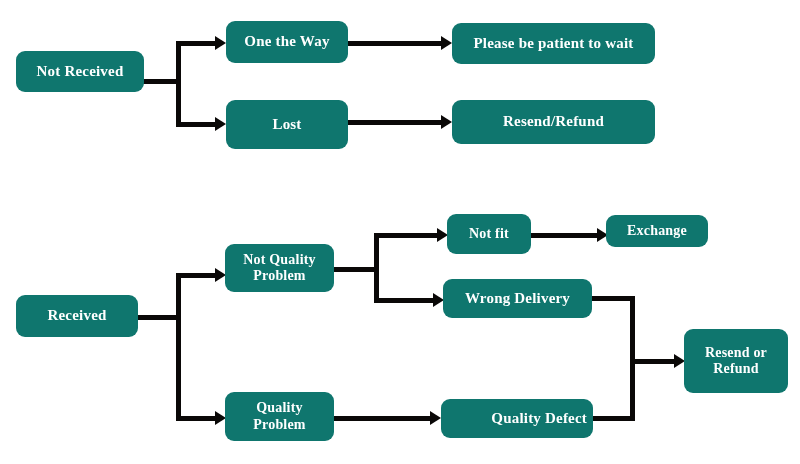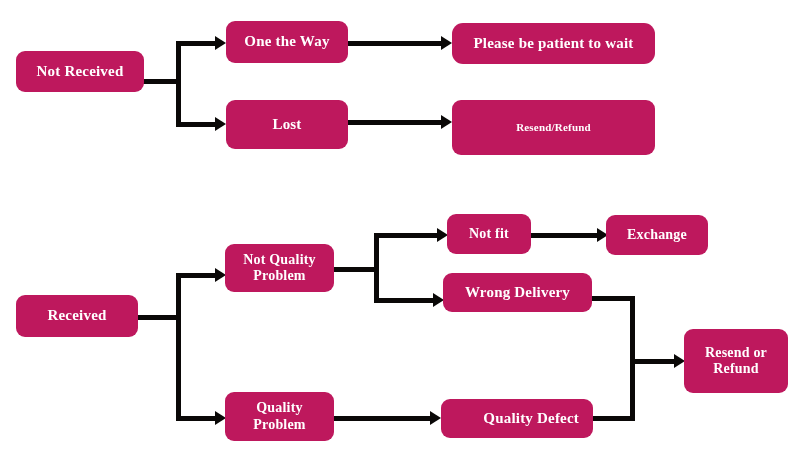--- a/index.html
+++ b/index.html
@@ -13,33 +13,33 @@
   }
   #canvas {
     position: relative;
     width: 800px;
     height: 464px;
     background: #ffffff;
     overflow: hidden;
   }
   .node {
     position: absolute;
-    background: #be185d;
+    background: #0f766e;
     color: #ffffff;
     border-radius: 9px;
     display: flex;
     align-items: center;
     justify-content: center;
     text-align: center;
     font-weight: bold;
     font-family: "Liberation Serif", "DejaVu Serif", serif;
     line-height: 1.15;
     letter-spacing: 0.2px;
     box-sizing: border-box;
-    padding: 2px 14px;
+    padding: 2px 6px;
     -webkit-font-smoothing: antialiased;
   }
   .node span {
     display: block;
     width: 100%;
   }
   .hline {
     position: absolute;
     background: #0a0807;
     height: 5px;
@@ -83,25 +83,25 @@
   </div>
 
   <div class="node" style="left:226px; top:21px; width:122px; height:42px; font-size:15px;">
     <span>One the Way</span>
   </div>
 
   <div class="node" style="left:226px; top:100px; width:122px; height:49px; font-size:15px;">
     <span>Lost</span>
   </div>
 
-  <div class="node" style="left:452px; top:23px; width:203px; height:41px; font-size:15px;border-radius:11px;">
+  <div class="node" style="left:452px; top:23px; width:203px; height:41px; font-size:15px;">
     <span>Please be patient to wait</span>
   </div>
 
-  <div class="node" style="left:452px; top:100px; width:203px; height:55px; font-size:11px;">
+  <div class="node" style="left:452px; top:100px; width:203px; height:44px; font-size:15px;">
     <span>Resend/Refund</span>
   </div>
 
   <div class="hline" style="left:136px; top:315px; width:45px;"></div>
   <div class="vline" style="left:176px; top:273px; height:148px;"></div>
 
   <div class="hline" style="left:176px; top:273px; width:45px;"></div>
   <div class="arrow" style="left:215px; top:268px;"></div>
 
   <div class="hline" style="left:176px; top:416px; width:45px;"></div>
@@ -143,25 +143,25 @@
     <span>
       <span>Quality</span>
       <span>Problem</span>
     </span>
   </div>
 
   <div class="node" style="left:447px; top:214px; width:84px; height:40px; font-size:14px;">
     <span>Not fit</span>
   </div>
 
-  <div class="node" style="left:606px; top:215px; width:102px; height:40px; font-size:14px;">
+  <div class="node" style="left:606px; top:215px; width:102px; height:32px; font-size:14px;">
     <span>Exchange</span>
   </div>
 
-  <div class="node" style="left:443px; top:273px; width:149px; height:39px; font-size:15px;align-items:center;">
+  <div class="node" style="left:443px; top:279px; width:149px; height:39px; font-size:15px;align-items:center;">
     <span>Wrong Delivery</span>
   </div>
 
   <div class="node" style="left:441px; top:399px; width:152px; height:39px; font-size:15px;text-align:right;">
     <span>Quality Defect</span>
   </div>
 
   <div class="node" style="left:684px; top:329px; width:104px; height:64px; font-size:14px;">
     <span>
       <span>Resend or</span>

